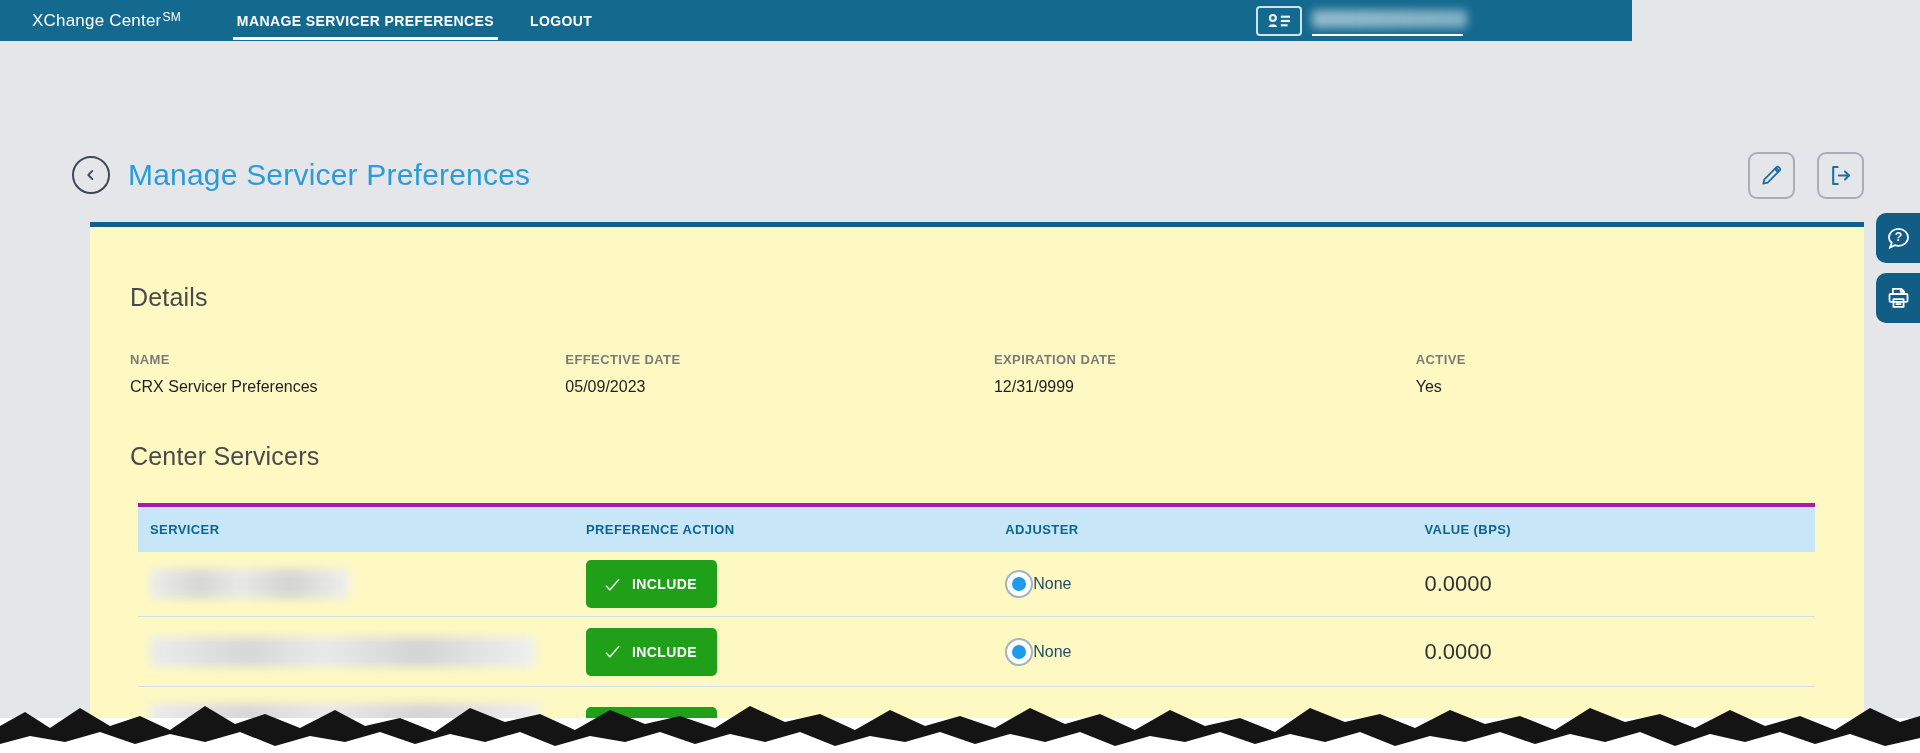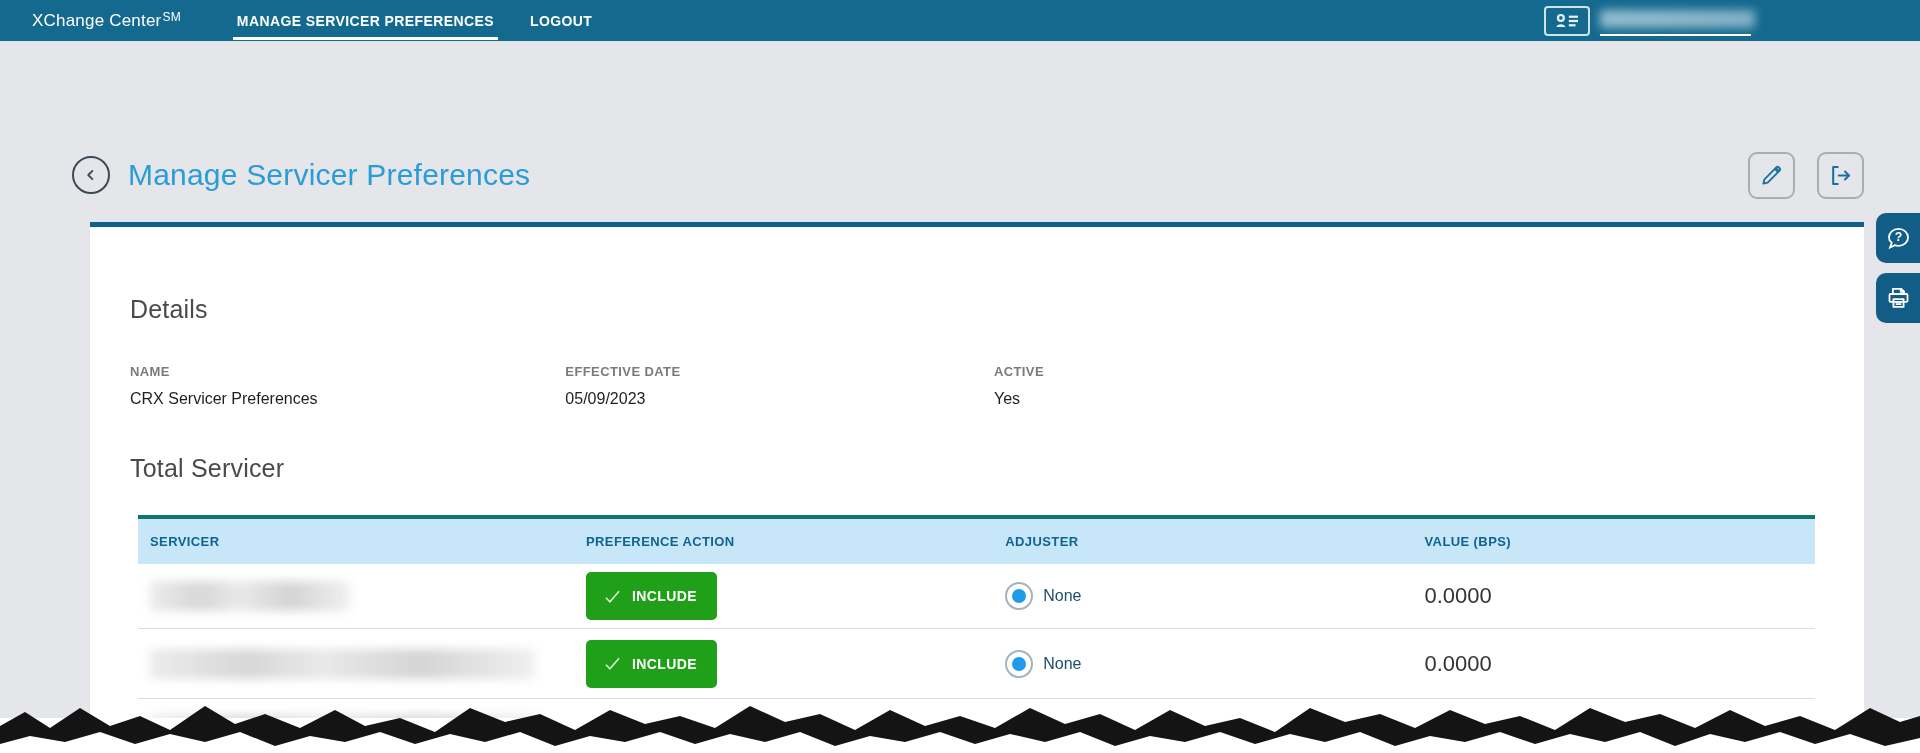--- a/index.html
+++ b/index.html
@@ -6,21 +6,21 @@
   html,body { width:1920px; height:753px; }
   body {
     position:relative; overflow:hidden;
     background:#e5e6ea;
     font-family:"Liberation Sans", sans-serif;
     -webkit-font-smoothing:antialiased;
   }
 
   
   .navbar {
-    position:absolute; top:0; left:0; width:1920px; height:41px;
+    position:absolute; top:0; left:0; width:1632px; height:41px;
     background:#14698f; display:flex; align-items:stretch; color:#fff;
   }
   .brand { display:flex; align-items:center; margin-left:32px; font-size:17px; letter-spacing:.2px; white-space:nowrap; }
   .brand sup { font-size:12px; margin-left:1px; transform:translateY(-4px); display:inline-block; }
   .nav-items { display:flex; align-items:stretch; margin-left:38px; }
   .nav-item {
     position:relative; display:flex; align-items:center; padding:0 18px;
     font-size:14px; font-weight:bold; letter-spacing:.4px; cursor:pointer; white-space:nowrap;
   }
   .nav-item.active::after {
@@ -60,39 +60,39 @@
   
   .side-tools { position:absolute; top:213px; right:0; display:flex; flex-direction:column; gap:10px; z-index:5; }
   .side-btn {
     width:44px; height:50px; background:#115d85; border:none; cursor:pointer;
     border-radius:10px 0 0 10px; display:flex; align-items:center; justify-content:flex-start; padding-left:9px;
   }
 
   
   .card {
     position:absolute; top:227px; left:90px; width:1774px; height:526px;
-    background:#ffffff; padding:16px 40px;
+    background:#fef9c3; padding:4px 40px;
   }
   .section-heading { font-size:25px; font-weight:400; color:#4a4a4a; letter-spacing:.2px; }
   .details-heading { padding-top:52px; }
 
   .details-grid {
     display:grid; grid-template-columns:25.7% 25.3% 24.9% 24.1%;
     margin-top:40px;
   }
   .field-label { font-size:13px; font-weight:bold; color:#7b7b7b; letter-spacing:.4px; }
   .field-value { font-size:16px; color:#1f1f1f; margin-top:11px; }
 
   .servicers-heading { margin-top:46px; }
 
   
   .table { margin-top:32px; margin-left:8px; margin-right:9px; }
   .t-head {
     display:grid; grid-template-columns:26% 25% 25% 24%;
-    background:#c7e7f9; border-top:4px solid #0f766e; height:49px; align-items:center;
+    background:#c7e7f9; border-top:4px solid #a21caf; height:49px; align-items:center;
   }
   .t-head > div {
     font-size:13px; font-weight:bold; color:#0f6391; letter-spacing:.4px; padding-left:12px; cursor:pointer;
   }
   .t-row {
     display:grid; grid-template-columns:26% 25% 25% 24%;
     align-items:center; border-bottom:1px solid #cfe0ec; min-height:65px;
   }
   .t-row > div { padding-left:12px; }
 
@@ -102,21 +102,21 @@
   .blur-1 { width:200px; height:30px; }
   .blur-2 { width:385px; height:30px; }
   .blur-3 { width:390px; height:56px; }
 
   .include-btn {
     display:inline-flex; align-items:center; gap:9px; height:48px; padding:0 20px 0 16px;
     background:#1fa018; color:#fff; border:none; border-radius:5px; cursor:pointer;
     font-family:"Liberation Sans", sans-serif; font-size:14px; font-weight:bold; letter-spacing:.4px;
   }
 
-  .radio-wrap { display:flex; align-items:center; gap:10px; cursor:pointer; }
+  .radio-wrap { display:flex; align-items:center; cursor:pointer; }
   .radio-outer {
     width:28px; height:28px; border-radius:50%; border:2px solid #a5b3bc; background:#fff;
     display:flex; align-items:center; justify-content:center; flex:0 0 auto;
   }
   .radio-dot { width:14px; height:14px; border-radius:50%; background:#1e9be9; }
   .radio-label { font-size:16px; color:#1d4d68; }
 
   .bps-value { font-size:22px; color:#333; }
 
   
@@ -208,26 +208,30 @@
   <div class="details-grid">
     <div>
       <div class="field-label">NAME</div>
       <div class="field-value">CRX Servicer Preferences</div>
     </div>
     <div>
       <div class="field-label">EFFECTIVE DATE</div>
       <div class="field-value">05/09/2023</div>
     </div>
     <div>
+      <div class="field-label">EXPIRATION DATE</div>
+      <div class="field-value">12/31/9999</div>
+    </div>
+    <div>
       <div class="field-label">ACTIVE</div>
       <div class="field-value">Yes</div>
     </div>
   </div>
 
-  <h2 class="section-heading servicers-heading">Total Servicer</h2>
+  <h2 class="section-heading servicers-heading">Center Servicers</h2>
 
   <div class="table">
     <div class="t-head">
       <div>SERVICER</div>
       <div>PREFERENCE ACTION</div>
       <div>ADJUSTER</div>
       <div>VALUE (BPS)</div>
     </div>
 
     <div class="t-row">

